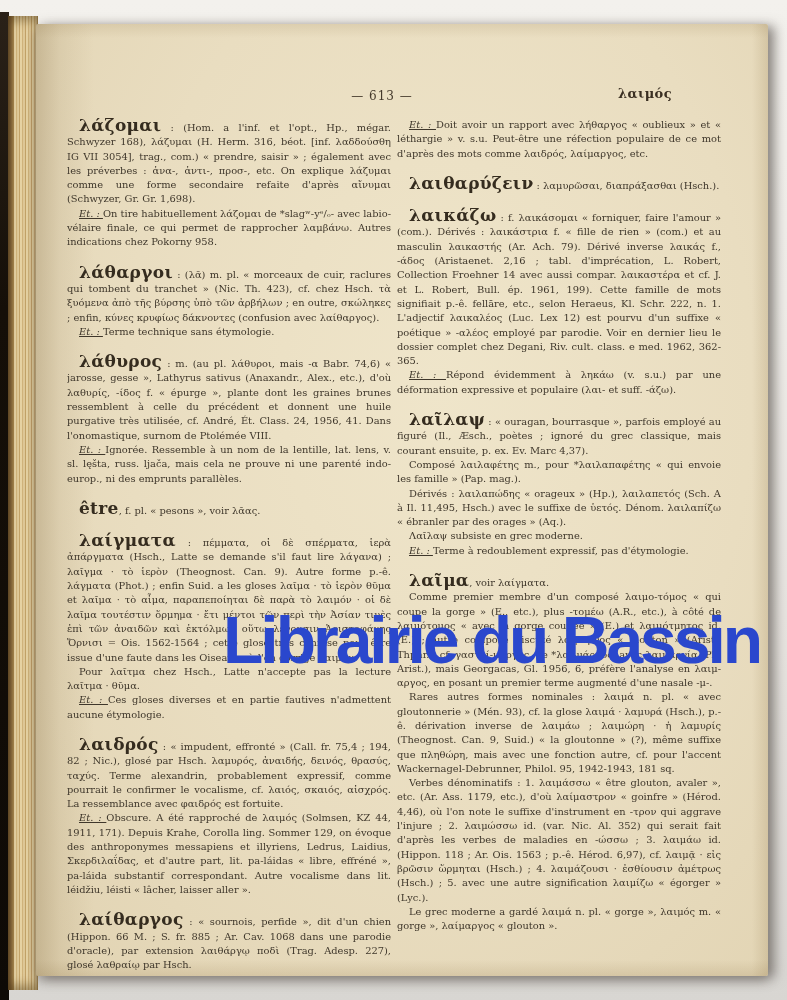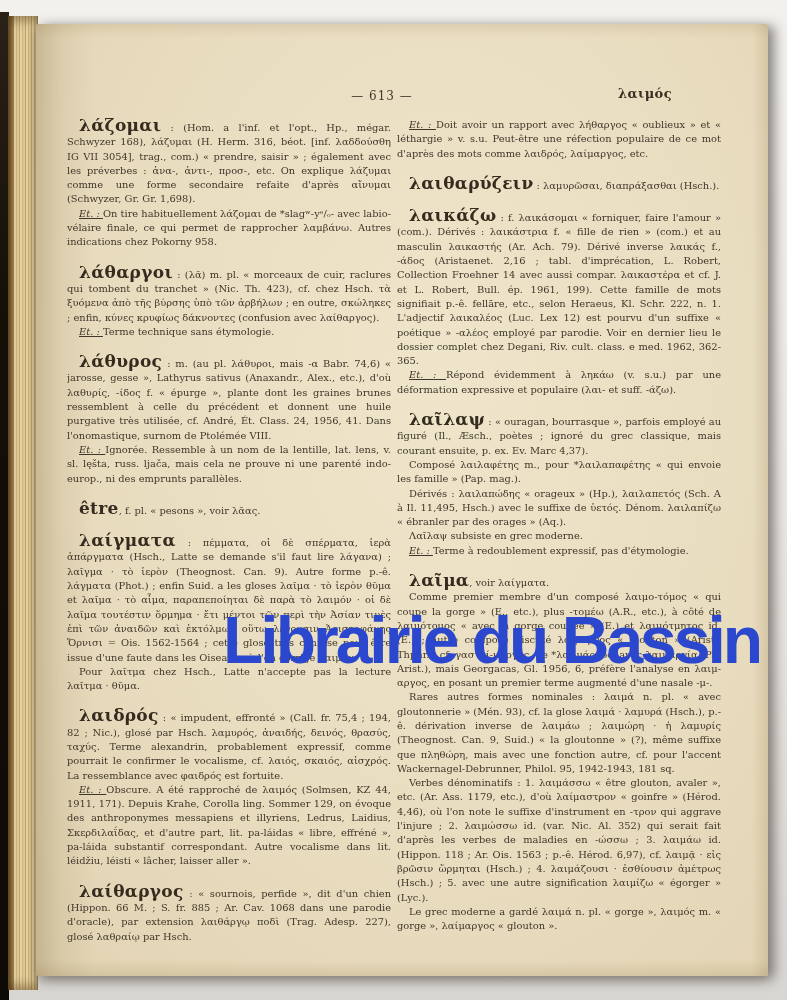--- a/index.html
+++ b/index.html
@@ -63,20 +63,21 @@
   <div class="col col-left">
       <p class="para"><b class="hw">λάζομαι</b><span class="body"> : (Hom. a l'inf. et l'opt., Hp., mégar. Schwyzer 168), λάζυμαι (H. Herm. 316, béot. [inf. λαδδούσθη IG VII 3054], trag., com.) « prendre, saisir » ; également avec les préverbes : ἀνα-, ἀντι-, προσ-, etc. On explique λάζυμαι comme une forme secondaire refaite d'après αἴνυμαι (Schwyzer, Gr. Gr. 1,698).</span></p>
       <p class="para"><i class="et">Et. : </i><span class="body">On tire habituellement λάζομαι de *slagʷ-yᵉ/ₒ- avec labio-vélaire finale, ce qui permet de rapprocher λαμβάνω. Autres indications chez Pokorny 958.</span></p>
       <p class="para gap"><b class="hw">λάθαργοι</b><span class="body"> : (λᾶ) m. pl. « morceaux de cuir, raclures qui tombent du tranchet » (Nic. Th. 423), cf. chez Hsch. τὰ ξυόμενα ἀπὸ τῆς βύρσης ὑπὸ τῶν ἀρβήλων ; en outre, σκώληκες ; enfin, κύνες κρυφίως δάκνοντες (confusion avec λαίθαργος).</span></p>
       <p class="para"><i class="et">Et. : </i><span class="body">Terme technique sans étymologie.</span></p>
       <p class="para gap"><b class="hw">λάθυρος</b><span class="body"> : m. (au pl. λάθυροι, mais -α Babr. 74,6) « jarosse, gesse », Lathyrus sativus (Anaxandr., Alex., etc.), d'où λαθυρίς, -ίδος f. « épurge », plante dont les graines brunes ressemblent à celle du précédent et donnent une huile purgative très utilisée, cf. André, Ét. Class. 24, 1956, 41. Dans l'onomastique, surnom de Ptolémée VIII.</span></p>
       <p class="para"><i class="et">Et. : </i><span class="body">Ignorée. Ressemble à un nom de la lentille, lat. lens, v. sl. lęšta, russ. ljača, mais cela ne prouve ni une parenté indo-europ., ni des emprunts parallèles.</span></p>
       <p class="para gap"><b class="hw">être</b><span class="body">, f. pl. « pesons », voir λᾶας.</span></p>
       <p class="para gap"><b class="hw">λαίγματα</b><span class="body"> : πέμματα, οἱ δὲ σπέρματα, ἱερὰ ἀπάργματα (Hsch., Latte se demande s'il faut lire λάγανα) ; λαῖγμα · τὸ ἱερὸν (Theognost. Can. 9). Autre forme p.-ê. λάγματα (Phot.) ; enfin Suid. a les gloses λαῖμα · τὸ ἱερὸν θῦμα et λαῖμα · τὸ αἷμα, παραπεποίηται δὲ παρὰ τὸ λαιμόν · οἱ δὲ λαῖμα τουτέστιν ὅρμημα · ἔτι μέντοι τῶν περὶ τὴν Ἀσίαν τινὲς ἐπὶ τῶν ἀναιδῶν καὶ ἐκτόλμων οὕτω λέγουσιν Ἀριστοφάνης Ὄρνισι = Ois. 1562-1564 ; cette glose très confuse peut être issue d'une faute dans les Oiseaux où l'on corrige λαιμᾶν.</span></p>
       <p class="para"><span class="body">Pour λαῖτμα chez Hsch., Latte n'accepte pas la lecture λαῖτμα · θῦμα.</span></p>
+      <p class="para"><i class="et">Et. : </i><span class="body">Ces gloses diverses et en partie fautives n'admettent aucune étymologie.</span></p>
       <p class="para gap"><b class="hw">λαιδρός</b><span class="body"> : « impudent, effronté » (Call. fr. 75,4 ; 194, 82 ; Nic.), glosé par Hsch. λαμυρός, ἀναιδής, δεινός, θρασύς, ταχύς. Terme alexandrin, probablement expressif, comme pourrait le confirmer le vocalisme, cf. λαιός, σκαιός, αἰσχρός. La ressemblance avec φαιδρός est fortuite.</span></p>
       <p class="para"><i class="et">Et. : </i><span class="body">Obscure. A été rapproché de λαιμός (Solmsen, KZ 44, 1911, 171). Depuis Krahe, Corolla ling. Sommer 129, on évoque des anthroponymes messapiens et illyriens, Ledrus, Laidius, Σκερδιλαΐδας, et d'autre part, lit. pa-láidas « libre, effréné », pa-láida substantif correspondant. Autre vocalisme dans lit. léidžiu, léisti « lâcher, laisser aller ».</span></p>
       <p class="para gap"><b class="hw">λαίθαργος</b><span class="body"> : « sournois, perfide », dit d'un chien (Hippon. 66 M. ; S. fr. 885 ; Ar. Cav. 1068 dans une parodie d'oracle), par extension λαιθάργῳ ποδὶ (Trag. Adesp. 227), glosé λαθραίῳ par Hsch.</span></p>
     </div>
   <div class="col col-right">
       <p class="para"><i class="et">Et. : </i><span class="body">Doit avoir un rapport avec λήθαργος « oublieux » et « léthargie » v. s.u. Peut-être une réfection populaire de ce mot d'après des mots comme λαιδρός, λαίμαργος, etc.</span></p>
       <p class="para gap"><b class="hw">λαιθαρύζειν</b><span class="body"> : λαμυρῶσαι, διαπράξασθαι (Hsch.).</span></p>
       <p class="para gap"><b class="hw">λαικάζω</b><span class="body"> : f. λαικάσομαι « forniquer, faire l'amour » (com.). Dérivés : λαικάστρια f. « fille de rien » (com.) et au masculin λαικαστής (Ar. Ach. 79). Dérivé inverse λαικάς f., -άδος (Aristaenet. 2,16 ; tabl. d'imprécation, L. Robert, Collection Froehner 14 avec aussi compar. λαικαστέρα et cf. J. et L. Robert, Bull. ép. 1961, 199). Cette famille de mots signifiait p.-ê. fellāre, etc., selon Heraeus, Kl. Schr. 222, n. 1. L'adjectif λαικαλέος (Luc. Lex 12) est pourvu d'un suffixe « poétique » -αλέος employé par parodie. Voir en dernier lieu le dossier complet chez Degani, Riv. cult. class. e med. 1962, 362-365.</span></p>
       <p class="para"><i class="et">Et. : </i><span class="body">Répond évidemment à ληκάω (v. s.u.) par une déformation expressive et populaire (λαι- et suff. -άζω).</span></p>
       <p class="para gap"><b class="hw">λαῖλαψ</b><span class="body"> : « ouragan, bourrasque », parfois employé au figuré (Il., Æsch., poètes ; ignoré du grec classique, mais courant ensuite, p. ex. Ev. Marc 4,37).</span></p>

